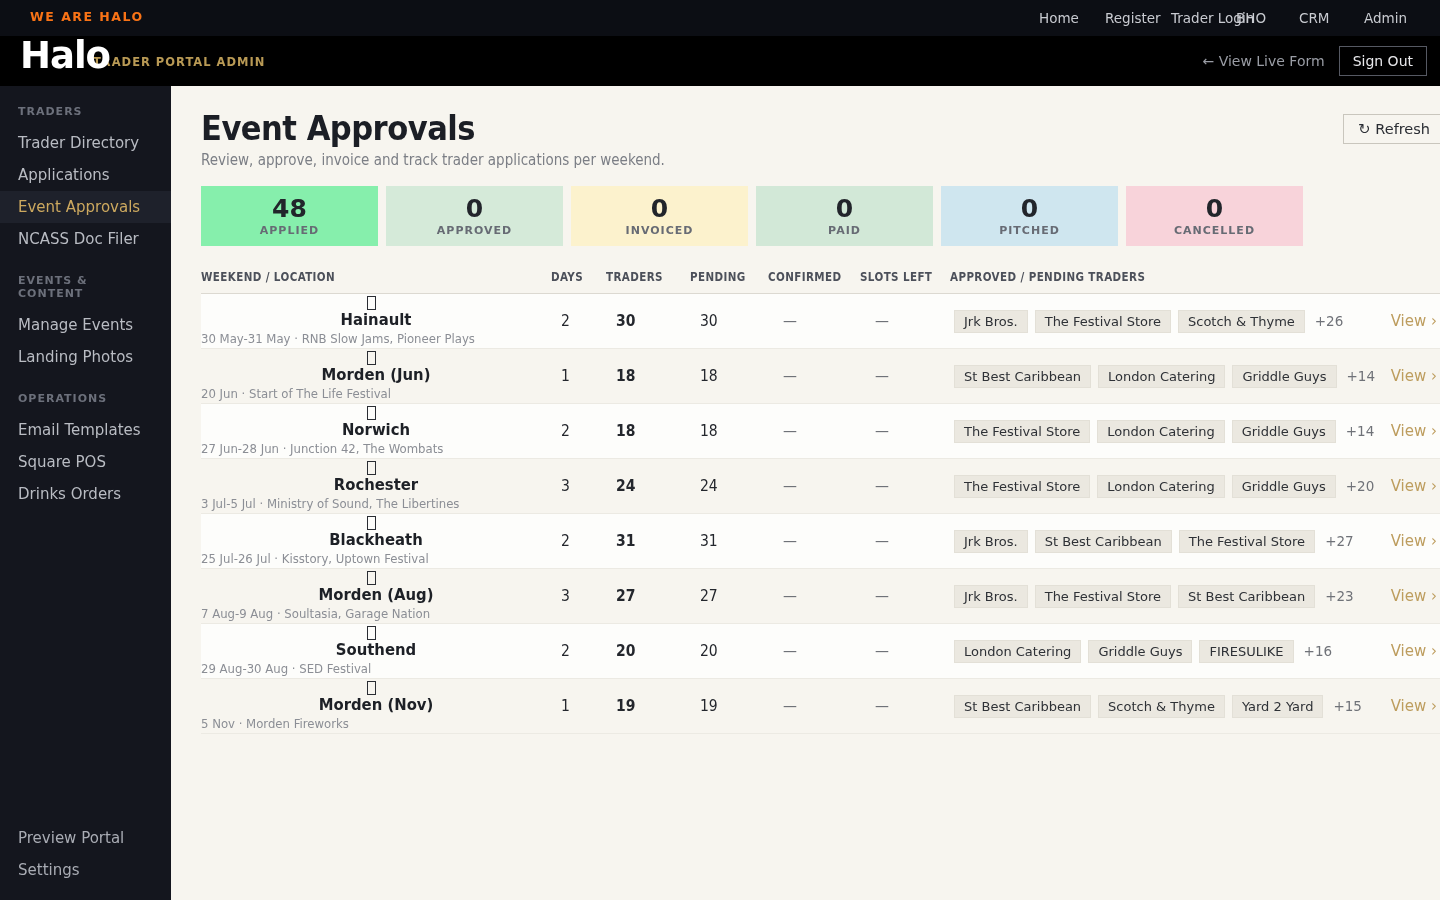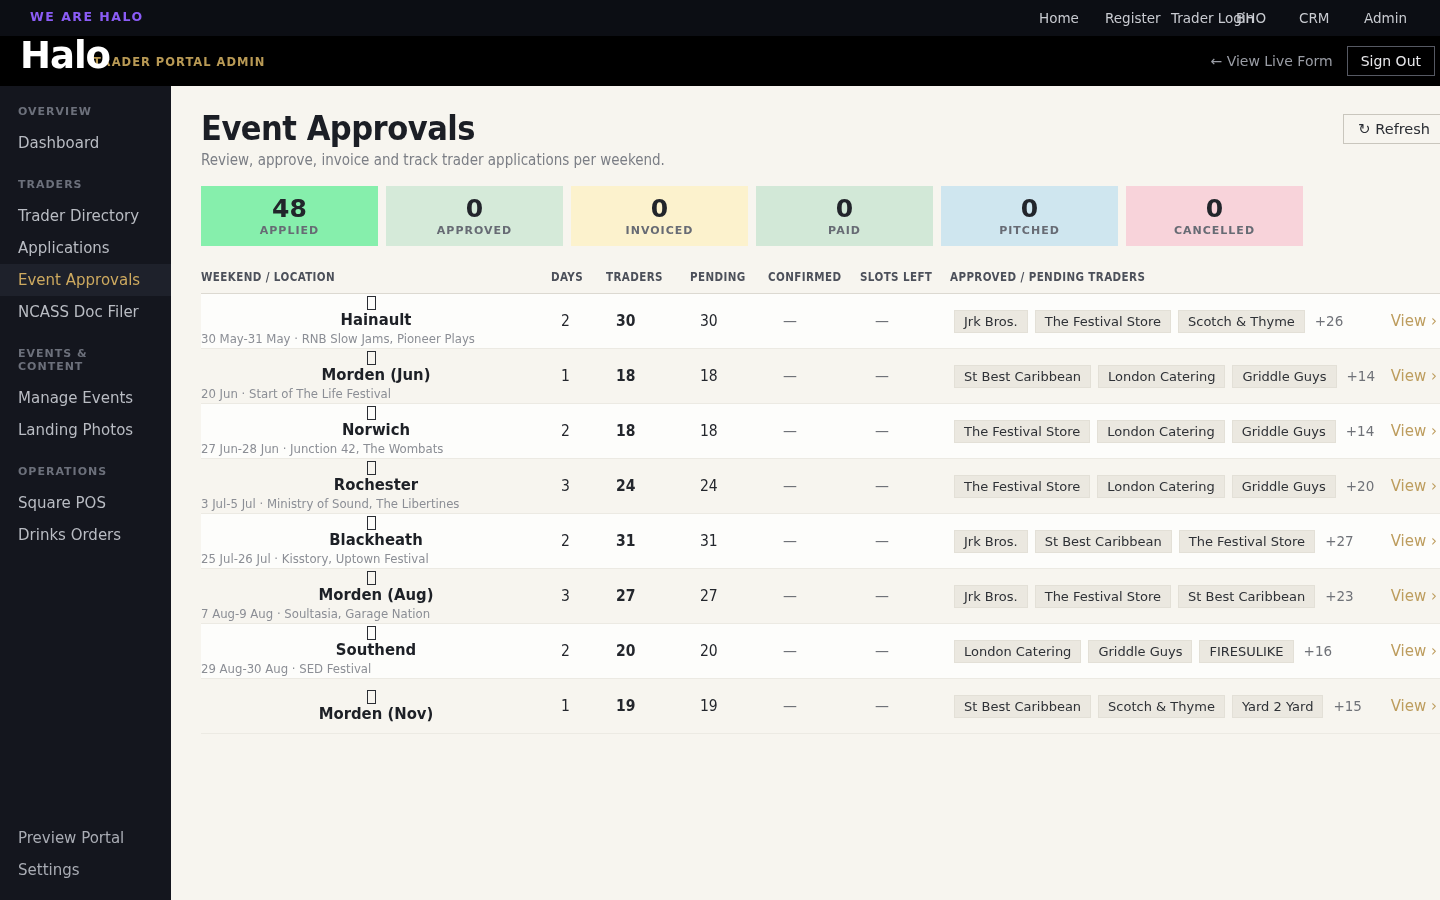--- a/index.html
+++ b/index.html
@@ -1,36 +1,36 @@
 <!DOCTYPE html>
 <html><head>
 <meta charset="utf-8">
 <style>
   * { margin:0; padding:0; box-sizing:border-box; }
   html,body { width:1440px; height:900px; overflow:hidden;
     font-family:"DejaVu Sans","Liberation Sans",sans-serif; background:#f7f5ef; }
 
   
   .topbar { position:relative; height:36px; background:#0c0e14; }
-  .topbar-brand { position:absolute; left:30px; top:9px; color:#8b5cf6;
+  .topbar-brand { position:absolute; left:30px; top:9px; color:#f97316;
     font-size:12.5px; font-weight:bold; letter-spacing:1.5px; }
   .topnav { position:absolute; right:0; top:0; height:36px; width:420px; }
   .topnav a { position:absolute; top:10px; color:#c9cbd1; font-size:13.5px;
     text-decoration:none; white-space:nowrap; }
   .topnav a:nth-child(1){ left:19px;text-align:center; } .topnav a:nth-child(2){ left:85px; }
   .topnav a:nth-child(3){ left:151px;} .topnav a:nth-child(4){ left:216px;}
   .topnav a:nth-child(5){ left:279px;} .topnav a:nth-child(6){ left:344px;}
 
   
   .appbar { position:relative; height:50px; background:#000000; }
   .logo { position:absolute; left:20px; top:-2px; color:#fff; font-size:37px;
     font-weight:bold; letter-spacing:-1px; z-index:2; }
   .portal-label { position:absolute; left:93px; top:19px; color:#b99a55;
     font-size:11.5px; font-weight:bold; letter-spacing:1px; }
-  .appbar-right { position:absolute; right:5px; top:0; height:50px;
+  .appbar-right { position:absolute; right:13px; top:0; height:50px;
     display:flex; align-items:center; gap:14px; }
   .view-live { color:#9a9da5; font-size:14px; text-decoration:none; }
   .signout-btn { background:transparent; border:1px solid #565963; color:#e9e9ec;
     font-size:14px; padding:6px 13px; cursor:pointer;
     font-family:"DejaVu Sans","Liberation Sans",sans-serif; }
 
   
   .shell { display:flex; height:814px; }
 
   
@@ -110,38 +110,35 @@
   <span class="portal-label">TRADER PORTAL ADMIN</span>
   <div class="appbar-right">
     <a class="view-live" href="#">← View Live Form</a>
     <button class="signout-btn">Sign Out</button>
   </div>
 </div>
 
 <div class="shell">
 
   <aside class="sidebar" id="sidebar">
-    <div class="side-section">
-        <div class="side-heading">OVERVIEW</div>
-        <a href="#" class="side-item">Dashboard</a>
-      </div>
       <div class="side-section">
         <div class="side-heading">TRADERS</div>
         <a href="#" class="side-item">Trader Directory</a>
         <a href="#" class="side-item">Applications</a>
         <a href="#" class="side-item active">Event Approvals</a>
         <a href="#" class="side-item">NCASS Doc Filer</a>
       </div>
       <div class="side-section">
         <div class="side-heading">EVENTS &amp; CONTENT</div>
         <a href="#" class="side-item">Manage Events</a>
         <a href="#" class="side-item">Landing Photos</a>
       </div>
       <div class="side-section">
         <div class="side-heading">OPERATIONS</div>
+        <a href="#" class="side-item">Email Templates</a>
         <a href="#" class="side-item">Square POS</a>
         <a href="#" class="side-item">Drinks Orders</a>
       </div>
       <div class="side-footer" id="sidebar-footer">
         <a href="#" class="side-item">Preview Portal</a>
         <a href="#" class="side-item">Settings</a>
       </div>
   </aside>
 
   <main class="main">
@@ -344,20 +341,21 @@
     </div>
     <a class="view-link" href="#">View ›</a>
   </div>
 
   <div class="grid-row row">
     <div>
       <div class="ev-name">
               <span class="tofu"></span>
               <span>Morden (Nov)</span>
             </div>
+      <div class="ev-sub">5 Nov · Morden Fireworks</div>
     </div>
     <div class="num">1</div>
     <div class="num bold">19</div>
     <div class="num">19</div>
     <div class="num dash">—</div>
     <div class="num dash">—</div>
     <div class="chips">
       <span class="chip">St Best Caribbean</span>
             <span class="chip">Scotch &amp; Thyme</span>
             <span class="chip">Yard 2 Yard</span>

